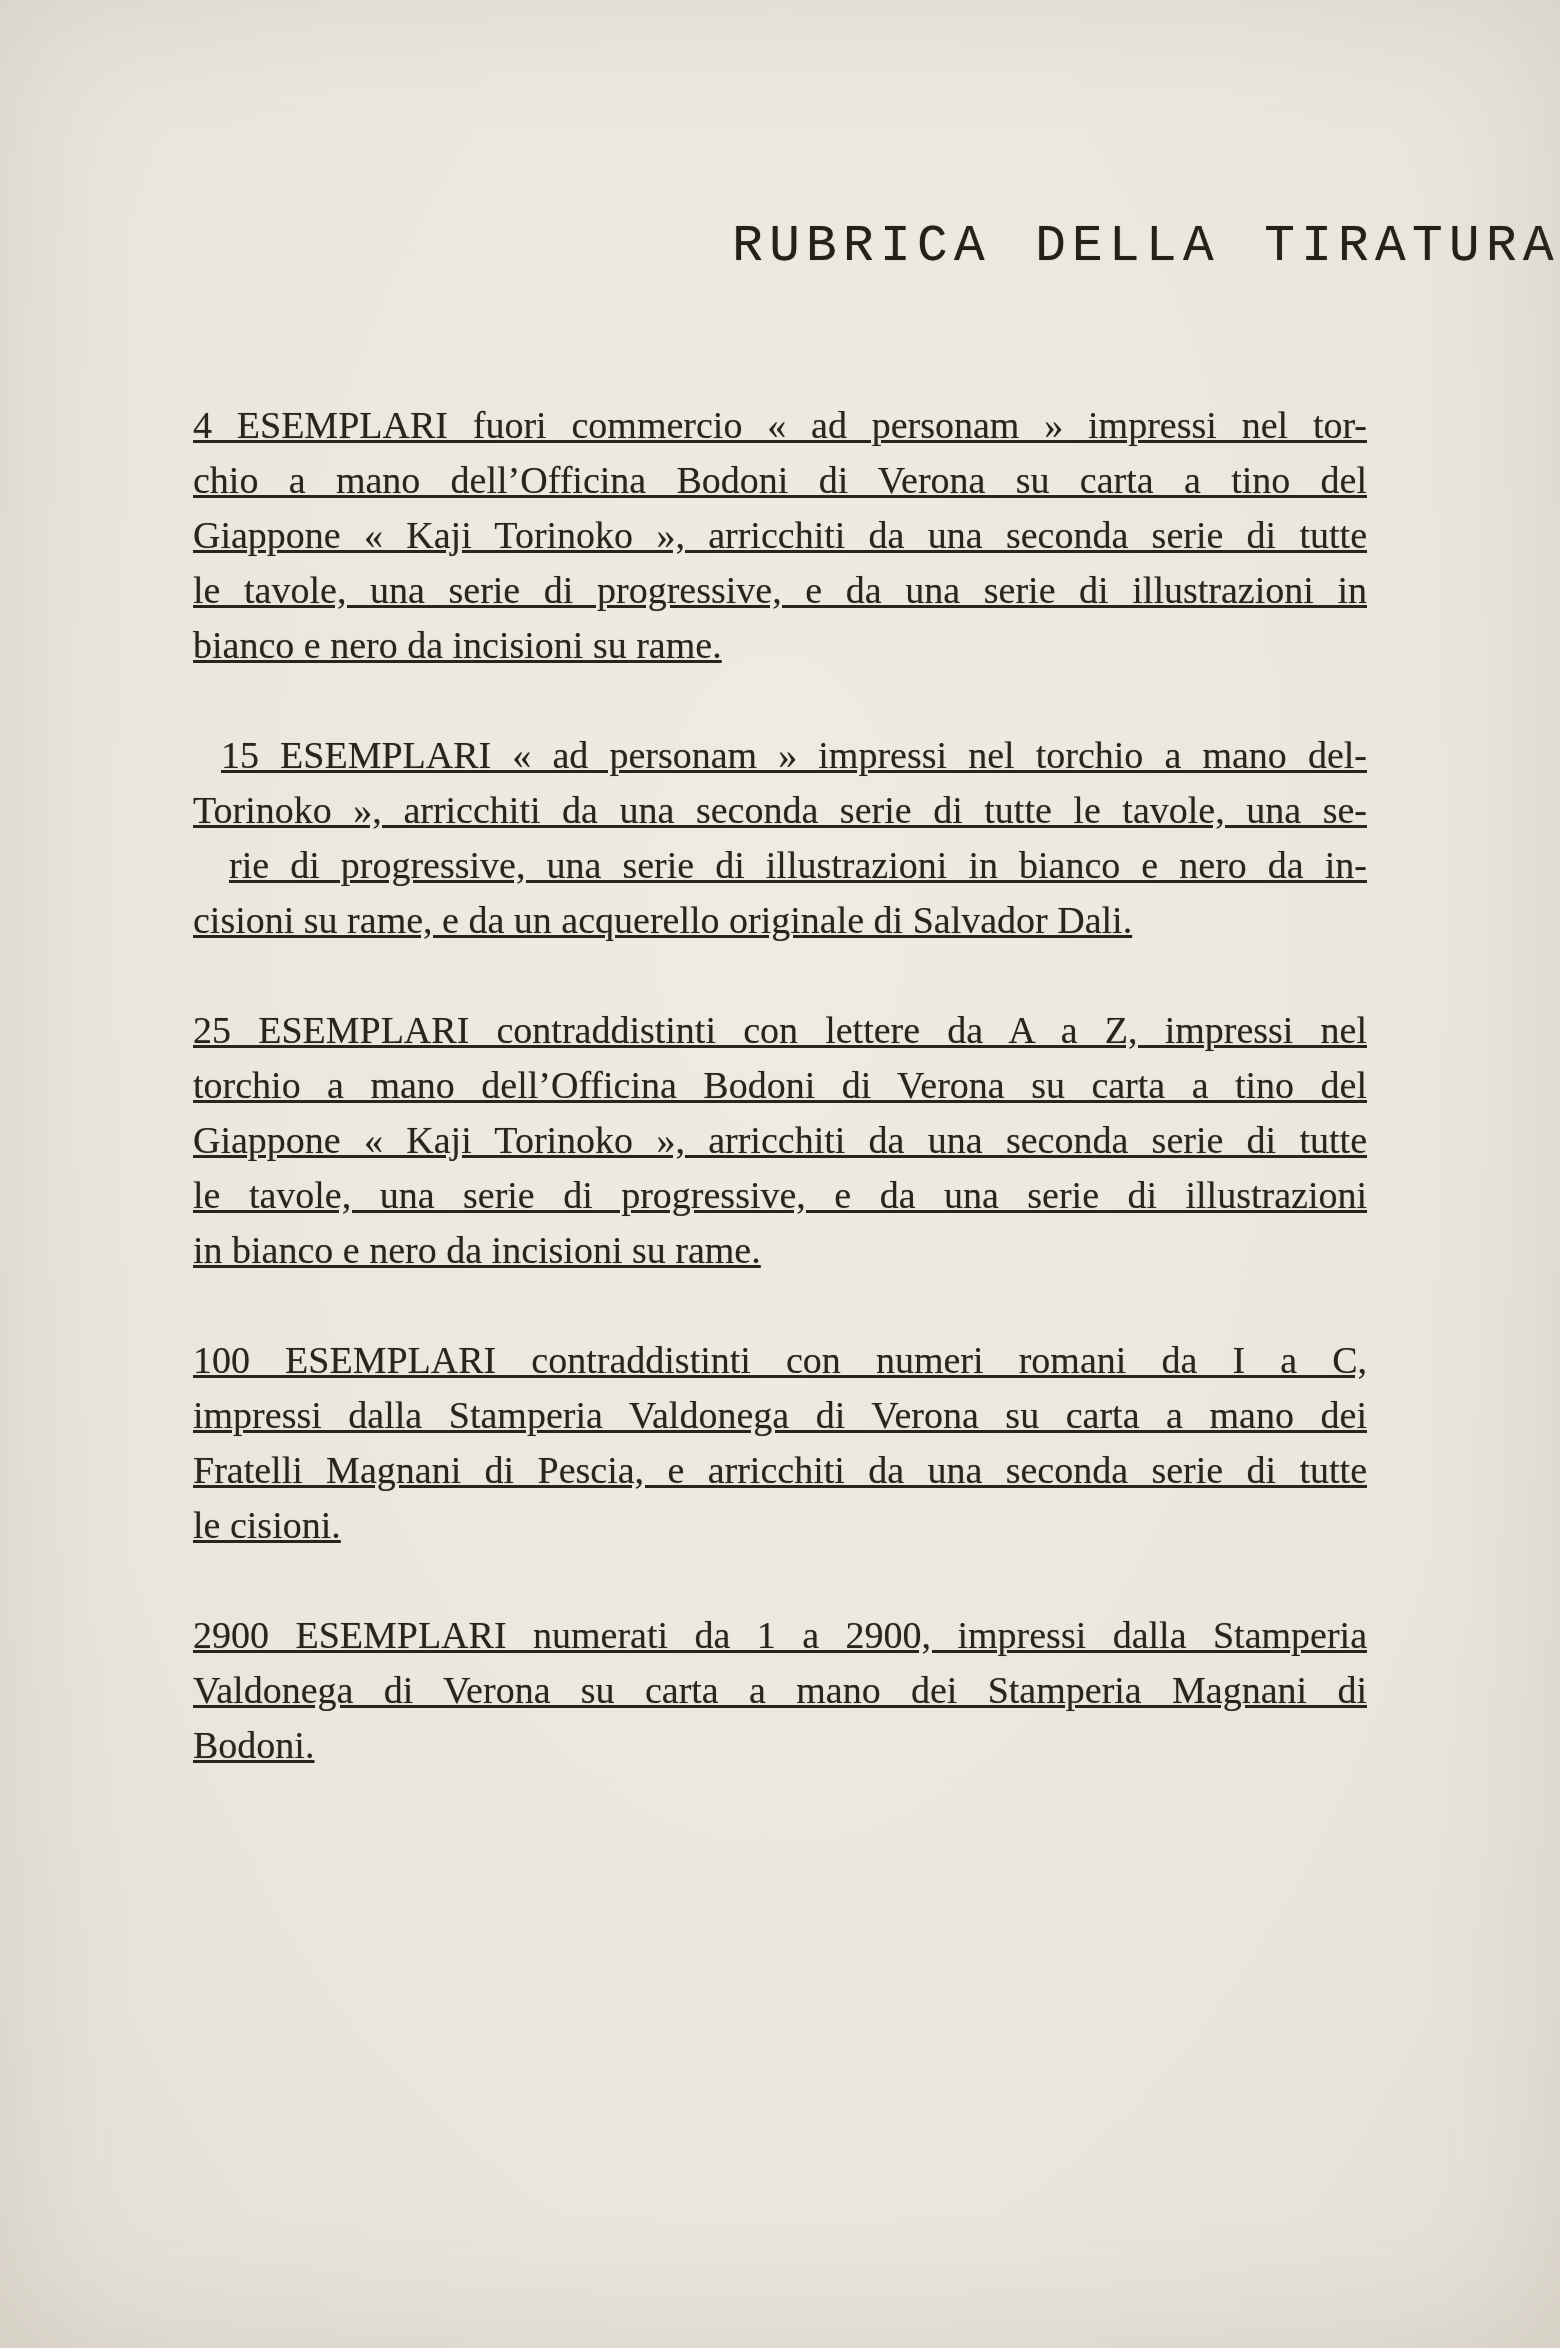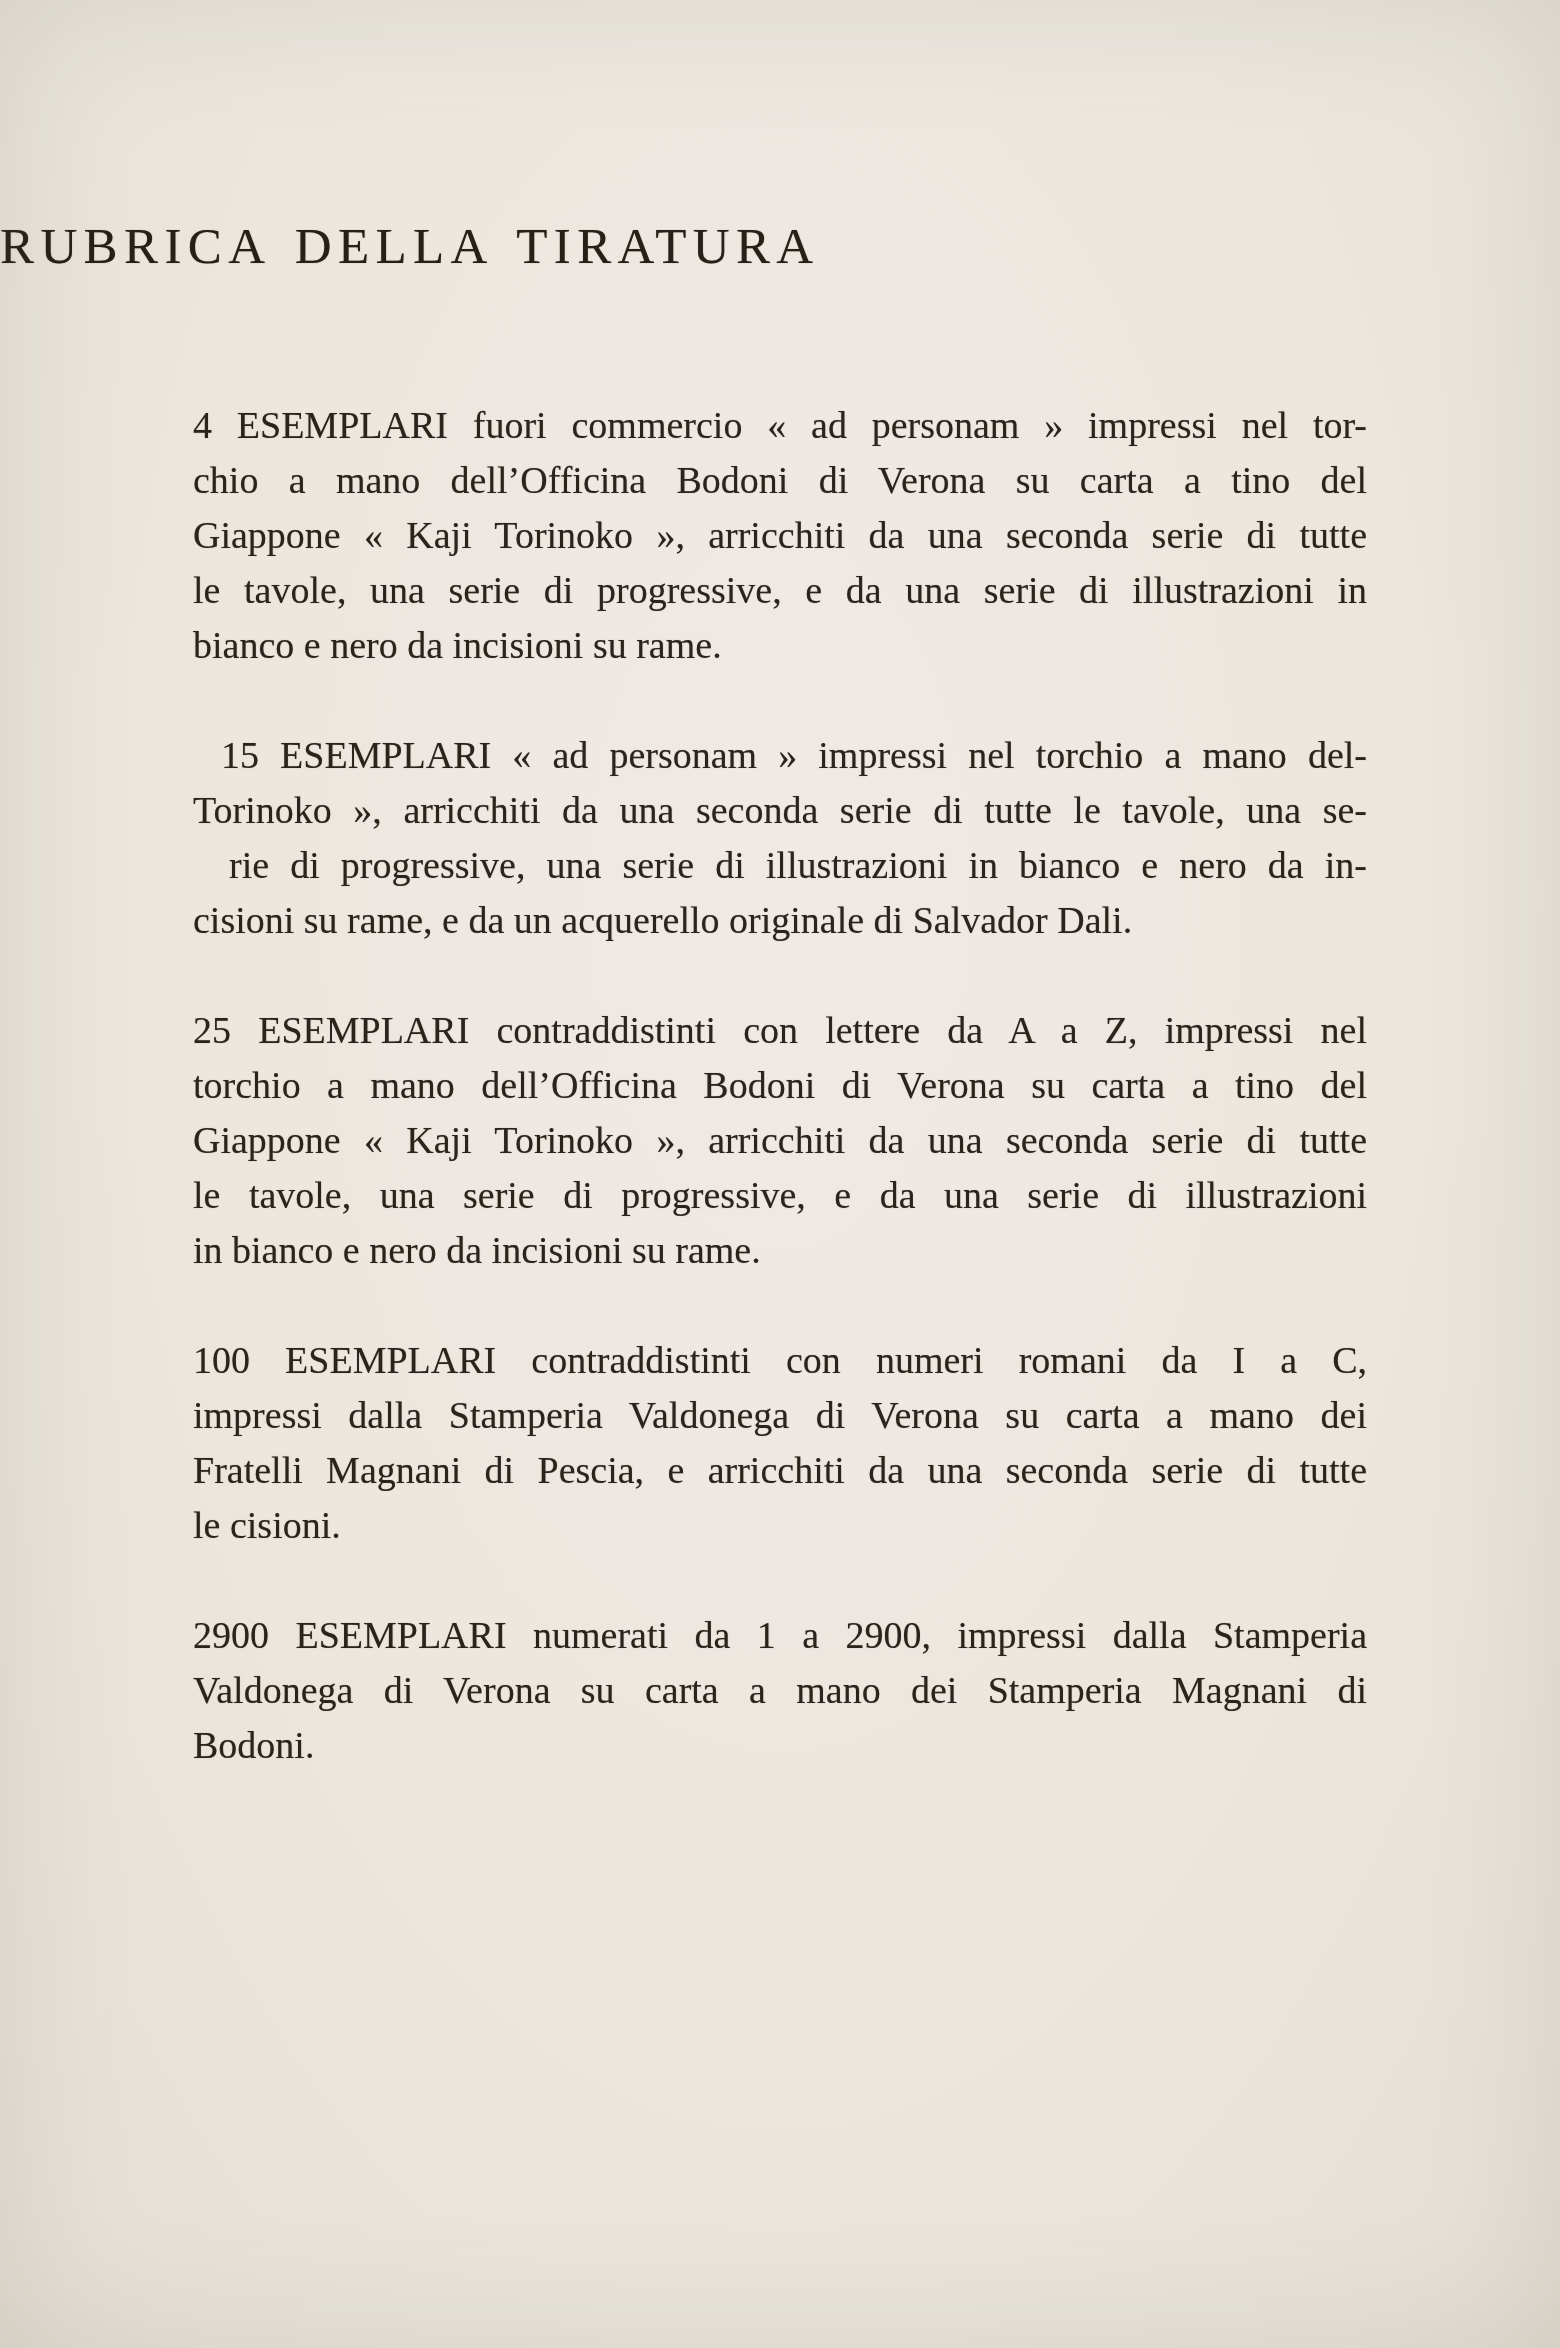--- a/index.html
+++ b/index.html
@@ -21,39 +21,41 @@
   .page::after {
     content: "";
     position: absolute;
     inset: 0;
     pointer-events: none;
     box-shadow: inset 0 0 138px rgba(115, 104, 88, 0.14);
   }
   .title {
     margin: 0;
     padding-top: 221px;
-    text-align: left;
+    text-align: right;
     font-size: 51px;
     line-height: 1;
     font-weight: normal;
     letter-spacing: 0.125em;
     word-spacing: 0.14em;
     color: #262019;
     text-shadow: 0 0 1px rgba(38, 32, 25, 0.45);
+    font-family: Liberation Mono, monospace;
   }
   .text-block {
     margin: 126px 193px 0 193px;
     width: 1174px;
     font-size: 38px;
     line-height: 55px;
     text-shadow: 0 0 1px rgba(42, 36, 29, 0.40);
   }
   .paragraph {
     margin: 0 0 55px 0;
     padding: 0;
+    text-decoration: underline;
   }
   .line {
     text-align: justify;
     text-align-last: justify;
     white-space: normal;
   }
   .line.last {
     text-align-last: left;
   }
 </style>

